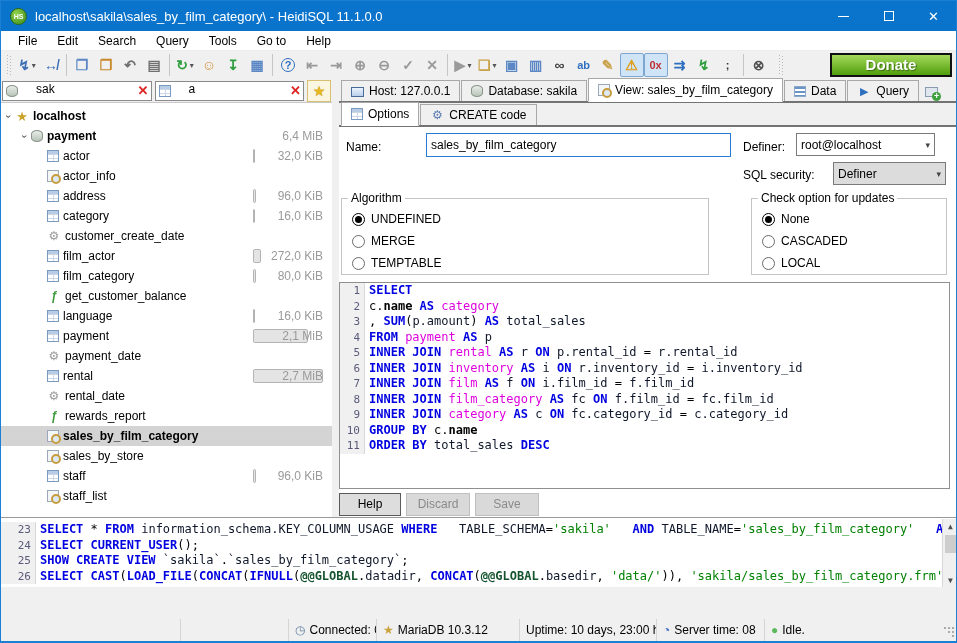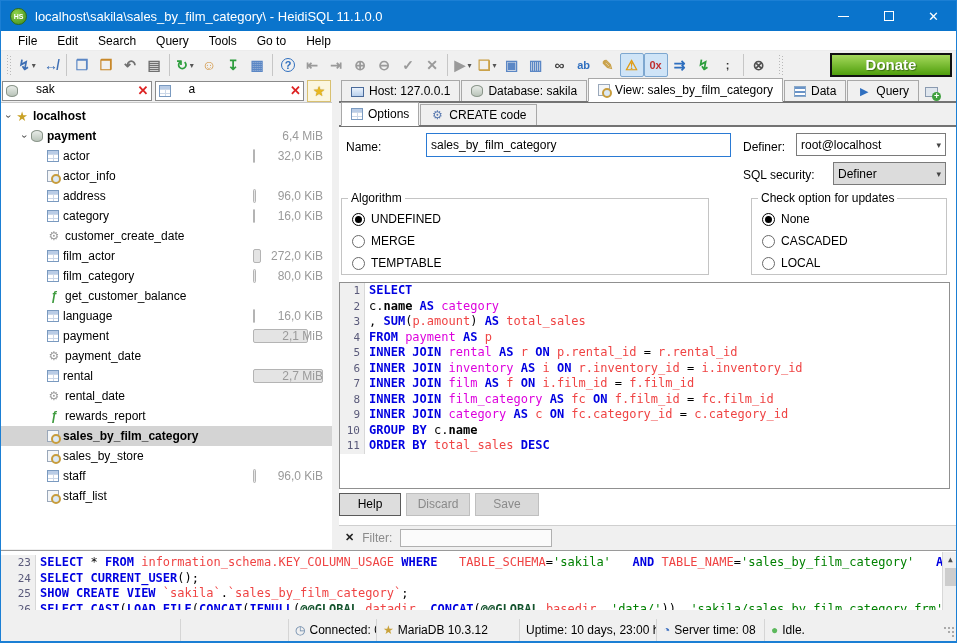--- a/index.html
+++ b/index.html
@@ -101,61 +101,61 @@
   .tab.plus { border:none; background:transparent; padding:0 5px; }
 
   
   #page { position:absolute; left:0; top:48px; width:619px; height:398px; background:#fff; }
   .lbl { position:absolute; }
   #name-input { position:absolute; left:87px; top:6px; width:305px; height:24px; border:1px solid #2a7ad4;
                 padding:0 4px; font-size:12px; font-family:inherit; outline:none; }
   .combo { position:absolute; height:23px; border:1px solid #7a7a7a; display:flex; align-items:center;
            padding:0 4px; justify-content:space-between; }
   .combo .arrow { color:#444; font-size:9px; }
-  #definer-combo { left:457px; top:6px; width:150px; background:#fff; }
+  #definer-combo { left:457px; top:6px; width:139px; background:#fff; }
   #sqlsec-combo  { left:494px; top:35px; width:113px; background:#dcdcdc; }
   .groupbox { position:absolute; border:1px solid #c4c4c4; }
   .groupbox legend { font-size:12px; padding:0 3px; margin-left:6px; }
   #algo-group  { left:2px;   top:64px; width:368px; height:84px; }
   #check-group { left:412px; top:64px; width:196px; height:84px; }
   .radio-row { display:flex; align-items:center; gap:6px; margin:6px 0 0 10px; height:16px; }
   .rdot { width:13px; height:13px; border:1px solid #6a6a6a; border-radius:50%; background:#fff; position:relative; flex:none;}
   .rdot.sel { border-color:#000; }
   .rdot.sel::after { content:''; position:absolute; left:2px; top:2px; width:7px; height:7px; border-radius:50%; background:#000; }
 
   
   #editor { position:absolute; left:0; top:155px; width:611px; height:207px; border:1px solid #909090; background:#fff;
             font-family:"DejaVu Sans Mono", monospace; font-size:12px; overflow:hidden; }
   .code-line { height:15.5px; line-height:15.5px; white-space:pre; display:flex; }
   .ln { width:25px; flex:none; background:#f0f0f0; border-right:1px solid #d8d8d8; color:#5a5a7a;
         text-align:right; padding-right:4px; font-size:11px; }
   .ct { padding-left:4px; }
   #editor .ct { }
   .tok-k { color:#0000e0; font-weight:bold; }
   .tok-t { color:#dd00dd; }
-  .tok-i { color:#ef4444; }
+  .tok-i { color:#0f172a; }
   .tok-p { color:#000; }
   .tok-b { color:#000; font-weight:bold; }
   .tok-v { color:#14532d; font-weight:bold; }
   .tok-s { color:#008000; }
 
   
   .pbtn { position:absolute; top:366px; height:23px; border:1px solid #adadad; background:#ddd;
           font-size:12px; font-family:inherit; text-align:center; line-height:21px;}
   #btn-help { left:0; width:62px; border-color:#5a5a5a; }
   #btn-discard { left:67px; width:64px; color:#8a8a8a; background:#d9d9d9; border-color:#bfbfbf;}
   #btn-save { left:136px; width:64px; color:#8a8a8a; background:#d9d9d9; border-color:#bfbfbf;}
   #filterbar { position:absolute; left:0; top:446px; width:100%; height:24px; background:#f0f0f0;
                border-top:1px solid #cfcfcf; display:flex; align-items:center; }
   #fb-close { margin:0 8px 0 6px; font-size:11px; font-weight:bold; color:#222; }
   #fb-label { color:#8a8a8a; margin-right:8px; }
   #fb-input { width:152px; height:18px; border:1px solid #b0b0b0; background:#fbfbfb; }
 
   
-  #logpanel { position:absolute; left:0; top:549px; width:957px; height:60px; background:#fff;
+  #logpanel { position:absolute; left:0; top:516px; width:957px; height:70px; background:#fff;
               border-top:1px solid #9a9a9a; font-family:"DejaVu Sans Mono", monospace; font-size:12px; overflow:hidden; padding-top:4px;}
   #logpanel .ln { width:35px; }
   #log-scroll { position:absolute; right:0; top:1px; width:16px; height:69px; background:#f0f0f0; border-left:1px solid #d8d8d8;}
   .sarrow { height:15px; text-align:center; font-size:8px; color:#505050; line-height:15px; }
   #sthumb { margin:1px 2px; height:18px; background:#cdcdcd; }
 
   
   #statusbar { position:absolute; left:0; top:618px; width:100%; height:25px; background:#f0f0f0;
                border-bottom:3px solid #1b7fd4; display:flex; align-items:center; }
   .spanel { height:100%; display:flex; align-items:center; gap:4px; padding:0 6px; border-right:1px solid #d5d5d5;

